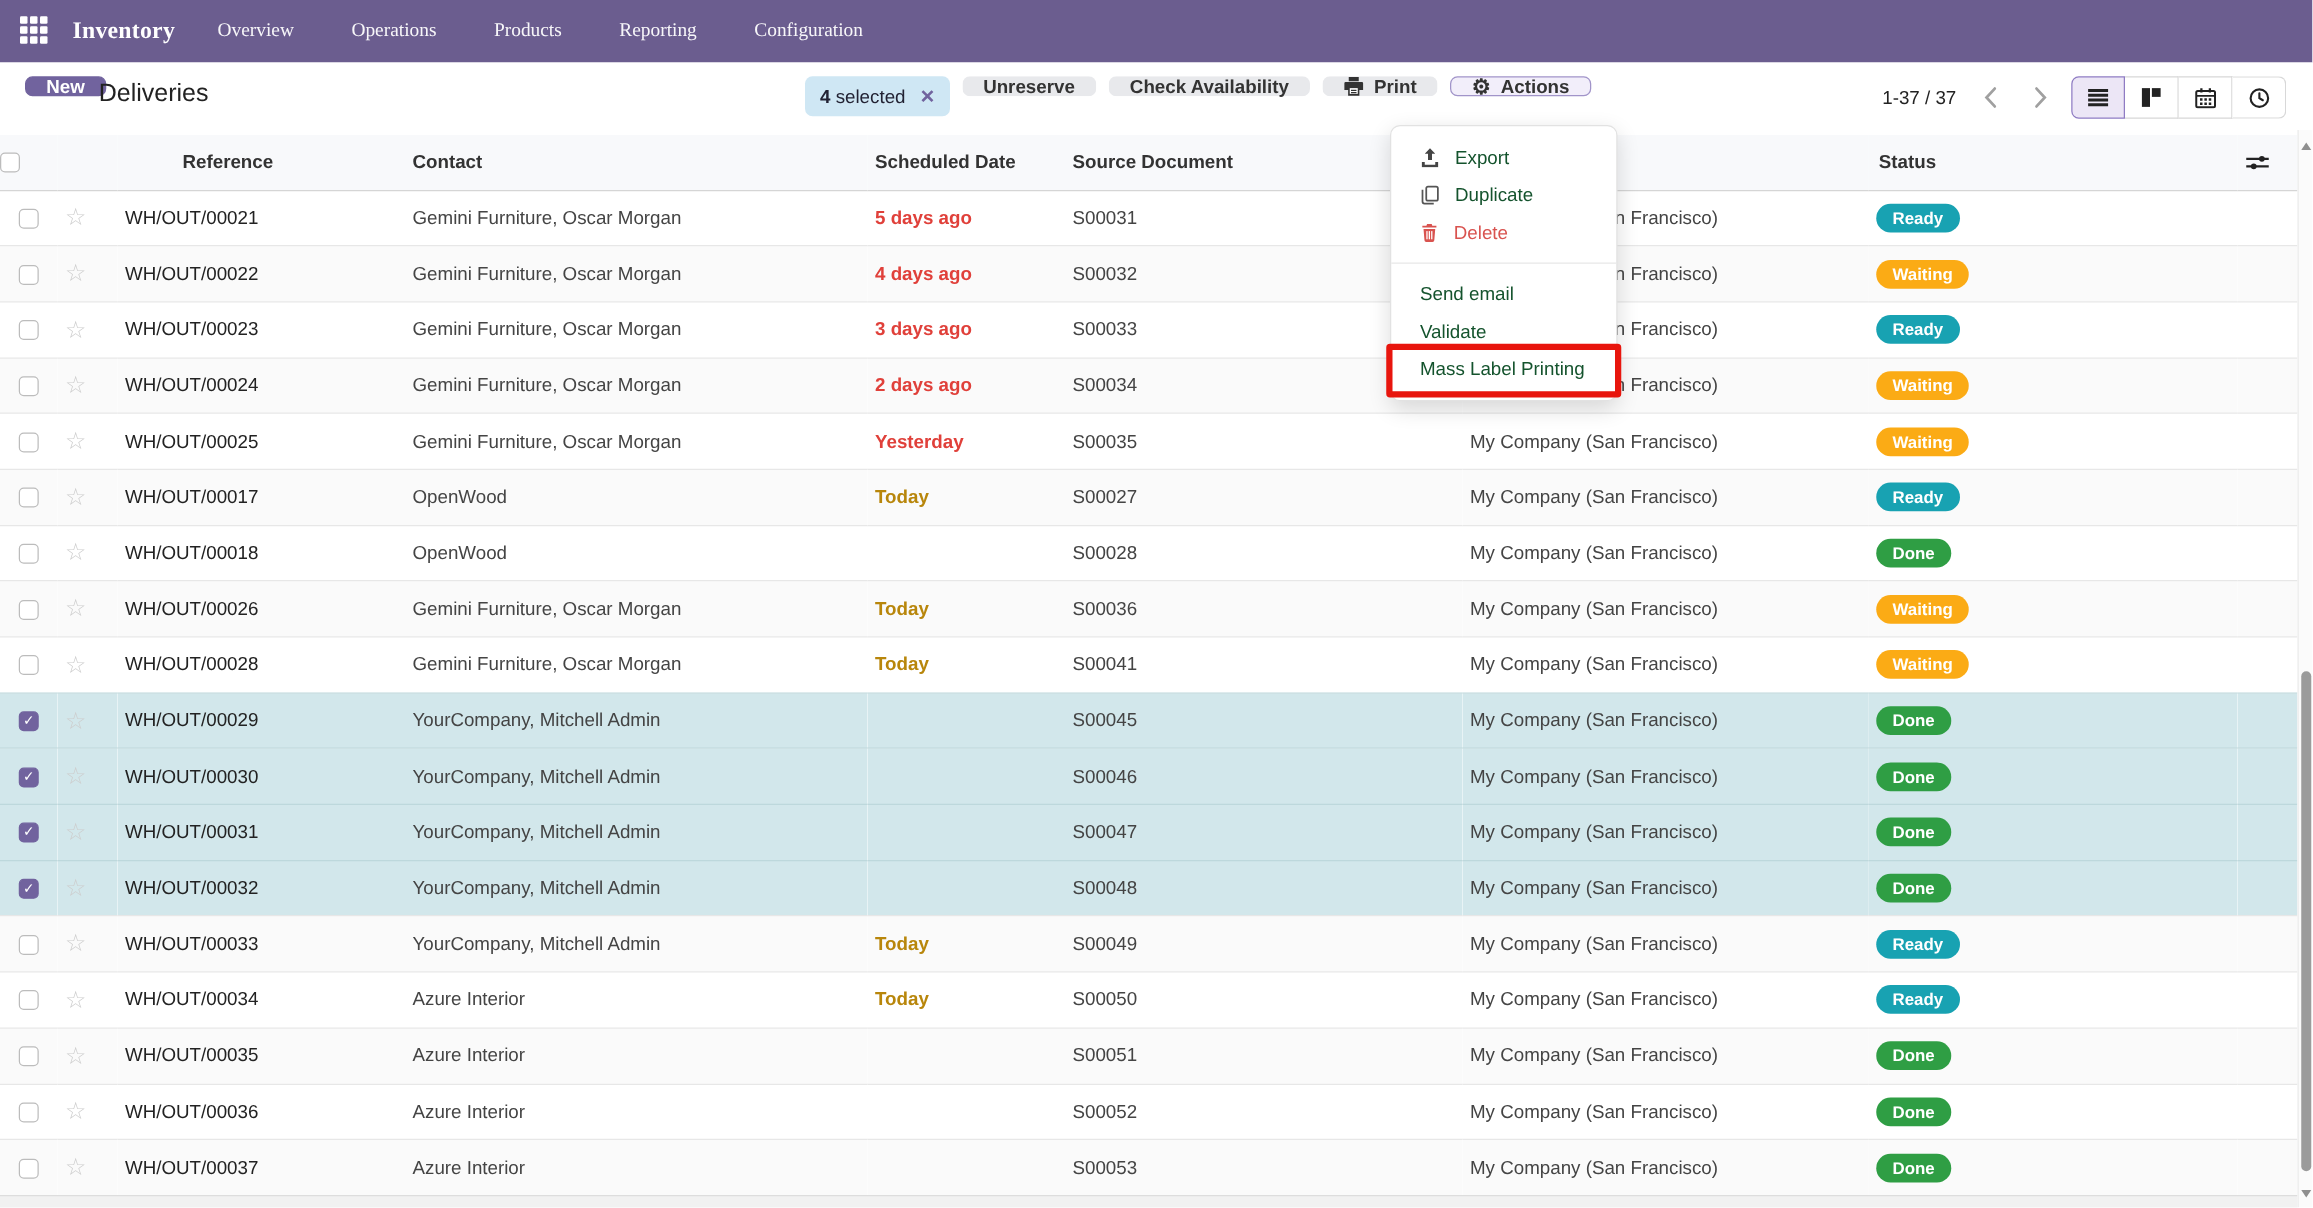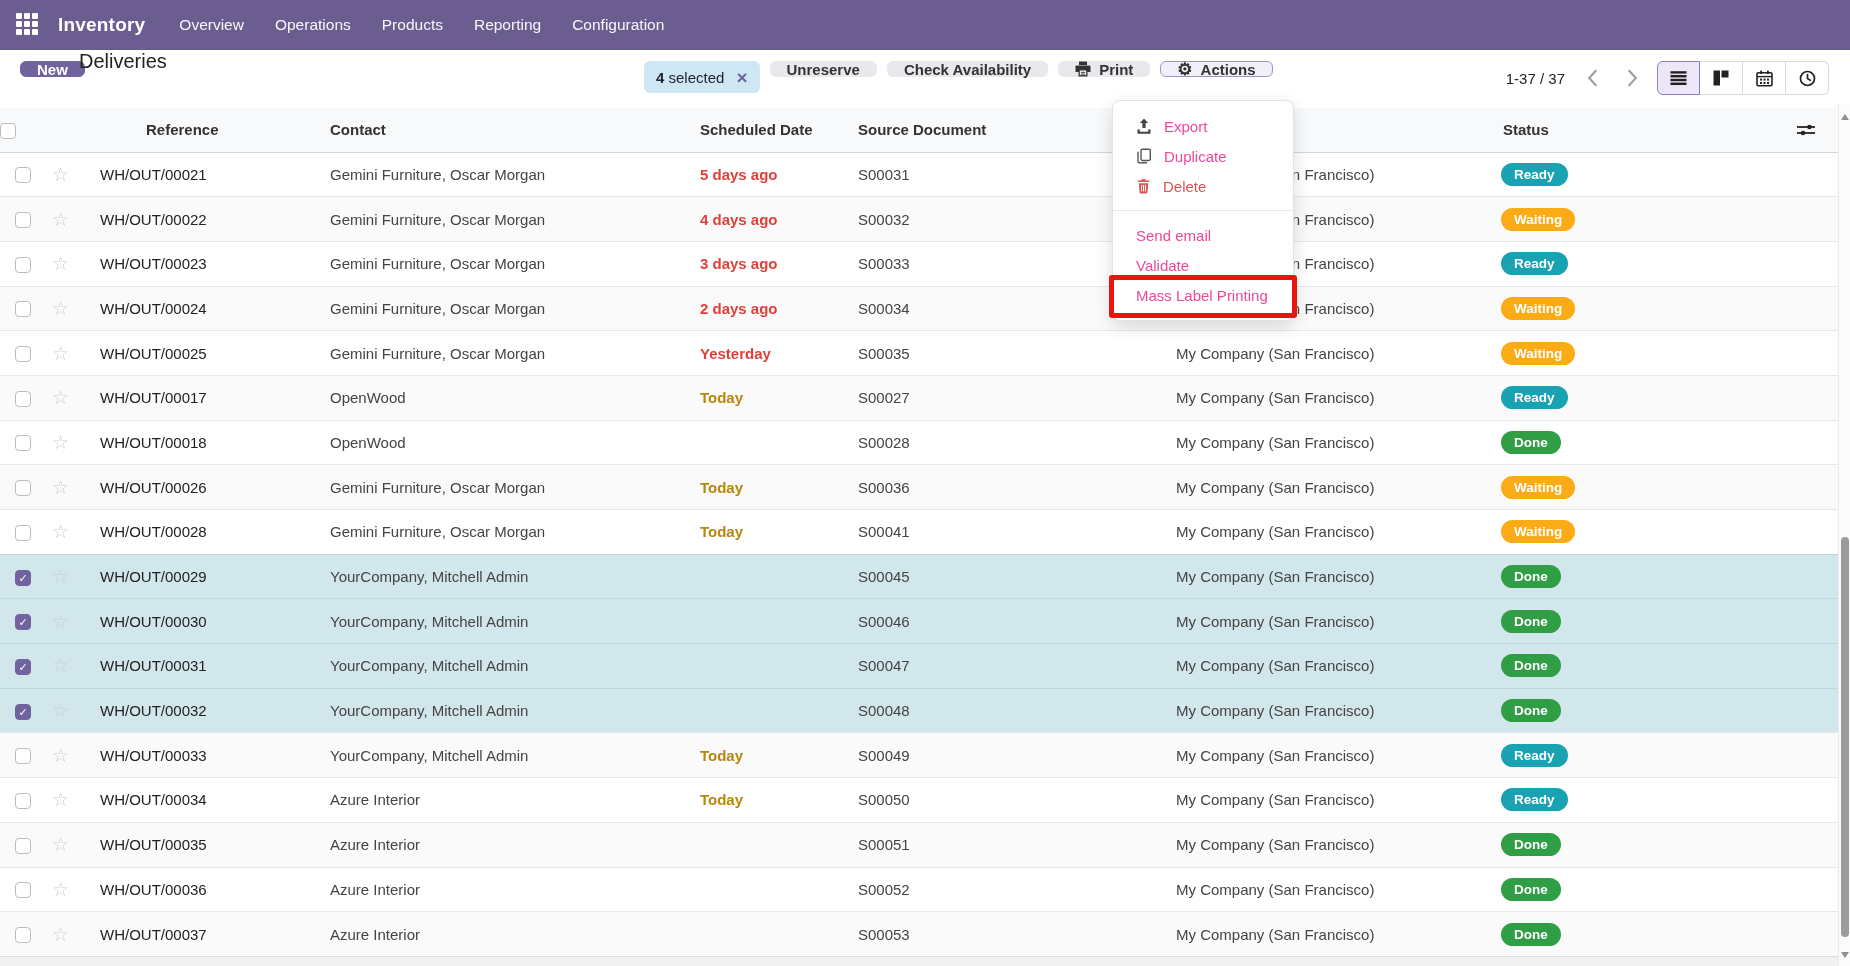--- a/index.html
+++ b/index.html
@@ -1,42 +1,42 @@
 <!DOCTYPE html>
 <html><head>
 <meta charset="utf-8">
 <style>
   * { margin:0; padding:0; box-sizing:border-box; }
   html,body { width:1850px; height:966px; overflow:hidden; }
   body { font-family:"Liberation Sans", sans-serif; background:#fff; color:#333; }
   .app { position:relative; width:1850px; height:966px; overflow:hidden; }
 
   
-  .navbar { height:50px; background:#6b5d8f; display:flex; align-items:center; color:#fff; padding:0 14px 0 16px; }
+  .navbar { height:50px; background:#6b5d8f; display:flex; align-items:center; color:#fff; padding:0 14px 0 16px;font-family:Liberation Serif, serif; }
   .apps-grid { width:24px; height:24px; display:grid; grid-template-columns:repeat(3,6px); grid-template-rows:repeat(3,6px); gap:2px; margin-right:18px; cursor:pointer; }
   .apps-grid i { background:#fff; border-radius:1px; }
   .brand { font-size:19px; font-weight:600; margin-right:34px; letter-spacing:.2px; cursor:pointer; }
-  .nav-menus { display:flex; gap:31px; font-size:15.5px; }
+  .nav-menus { display:flex; gap:46px; font-size:15.5px; }
   .nav-item { cursor:pointer; opacity:.95; }
   .nav-right { margin-left:auto; display:flex; align-items:center; gap:22px; }
   .icon-badge-wrap { position:relative; cursor:pointer; display:flex; }
   .count-badge { position:absolute; top:-7px; left:14px; background:#45b348; color:#fff; font-size:11.5px; font-weight:700; border-radius:9px; padding:1px 5px; line-height:13px; }
   .navbar-company { font-size:15.5px; }
   .avatar { position:relative; width:34px; height:34px; border-radius:6px; background:linear-gradient(180deg,#4a3f42 0%,#35292e 100%); overflow:hidden; cursor:pointer; }
   .avatar::before { content:""; position:absolute; left:9px; top:7px; width:16px; height:14px; border-radius:50% 50% 45% 45%; background:#caa27e; }
   .avatar::after { content:""; position:absolute; left:4px; top:22px; width:26px; height:14px; border-radius:10px 10px 0 0; background:#7a4a3a; }
   .status-dot { position:absolute; right:-3px; bottom:-3px; width:12px; height:12px; border-radius:50%; background:#fff; border:2px solid #555; z-index:2; }
 
   
   .control-panel { position:relative; height:54px; background:#fff; }
   .btn { display:inline-flex; align-items:center; justify-content:center; gap:8px; height:16px; border:1px solid transparent; border-radius:6px; font-size:15px; font-weight:600; cursor:pointer; background:#e8e9ec; color:#333; padding:0 16px; font-family:inherit; }
   .btn-primary { background:#71639e; color:#fff; border-color:#71639e; }
   .btn-actions { background:#f2eefa; border-color:#a194c9; }
   .new-btn { position:absolute; left:20px; top:11px; }
-  .page-title { position:absolute; left:79px; top:0; font-size:20px; color:#222; }
+  .page-title { position:absolute; left:79px; top:14px; font-size:20px; color:#222; }
   .cp-center { position:absolute; left:644px; top:11px; display:flex; gap:10px; }
   .sel-badge { display:inline-flex; align-items:center; gap:12px; height:32px; background:#cfe7f4; border-radius:6px; padding:0 12px; font-size:15px; color:#223; }
   .sel-badge b { font-weight:700; }
   .sel-close { color:#71639e; font-size:19px; font-weight:700; cursor:pointer; line-height:1; }
   .cp-right { position:absolute; right:21px; top:11px; display:flex; align-items:center; }
   .pager-text { font-size:15px; color:#222; font-weight:500; margin-right:14px; }
   .pager-arrows { display:flex; gap:14px; margin-right:12px; }
   .pg-btn { width:26px; height:32px; display:flex; align-items:center; justify-content:center; cursor:pointer; background:none; border:none; }
   .view-switcher { display:flex; }
   .vs-btn { width:43px; height:34px; display:flex; align-items:center; justify-content:center; background:#fff; border:1px solid #d8d8d8; border-left-width:0; cursor:pointer; }
@@ -63,21 +63,21 @@
   .checkbox { display:inline-block; width:16px; height:16px; border:1px solid #bcbcbc; border-radius:4px; background:#fff; vertical-align:middle; cursor:pointer; line-height:14px; font-size:11px; text-align:center; color:#fff; }
   .checkbox.checked { background:#71639e; border-color:#71639e; }
   .star { color:#cdcdcd; font-size:19px; cursor:pointer; }
   .date-late { color:#e0403a; font-weight:700; }
   .date-today { color:#b8860b; font-weight:700; }
   .badge { display:inline-block; padding:4px 13px; border-radius:14px; color:#fff; font-weight:700; font-size:13.5px; }
   .table-footer { width:1838px; height:12px; background:#f1f1f1; border-top:1px solid #ddd; }
 
   
   .dropdown { position:absolute; left:1112px; top:100px; width:182px; background:#fff; border:1px solid #e2e2e2; border-radius:8px; box-shadow:0 6px 18px rgba(0,0,0,.14); padding:10px 0; z-index:10; }
-  .menu-item { height:30px; display:flex; align-items:center; gap:12px; padding:0 10px 0 23px; font-size:15px; color:#ec4899; cursor:pointer; }
+  .menu-item { height:30px; display:flex; align-items:center; gap:12px; padding:0 10px 0 23px; font-size:15px; color:#14532d; cursor:pointer; }
   .menu-item.danger { color:#d9534f; }
   .menu-divider { border-top:1px solid #e8e8e8; margin:9px 0; }
   .red-box { position:absolute; left:1109px; top:275px; width:188px; height:43px; border:5px solid #e8150d; border-radius:3px; z-index:12; pointer-events:none; }
 
   
   .scrollbar { position:absolute; top:104px; right:0; width:12px; height:862px; background:#fbfbfb; border-left:1px solid #ececec; z-index:5; }
   .sb-arrow { position:absolute; left:2px; width:0; height:0; border-left:4px solid transparent; border-right:4px solid transparent; cursor:pointer; }
   .sb-up { top:10px; border-bottom:6px solid #8f8f8f; }
   .sb-down { bottom:8px; border-top:6px solid #8f8f8f; }
   .sb-thumb { position:absolute; left:2px; top:433px; width:8px; height:400px; background:#9b9b9b; border-radius:4px; cursor:grab; }

